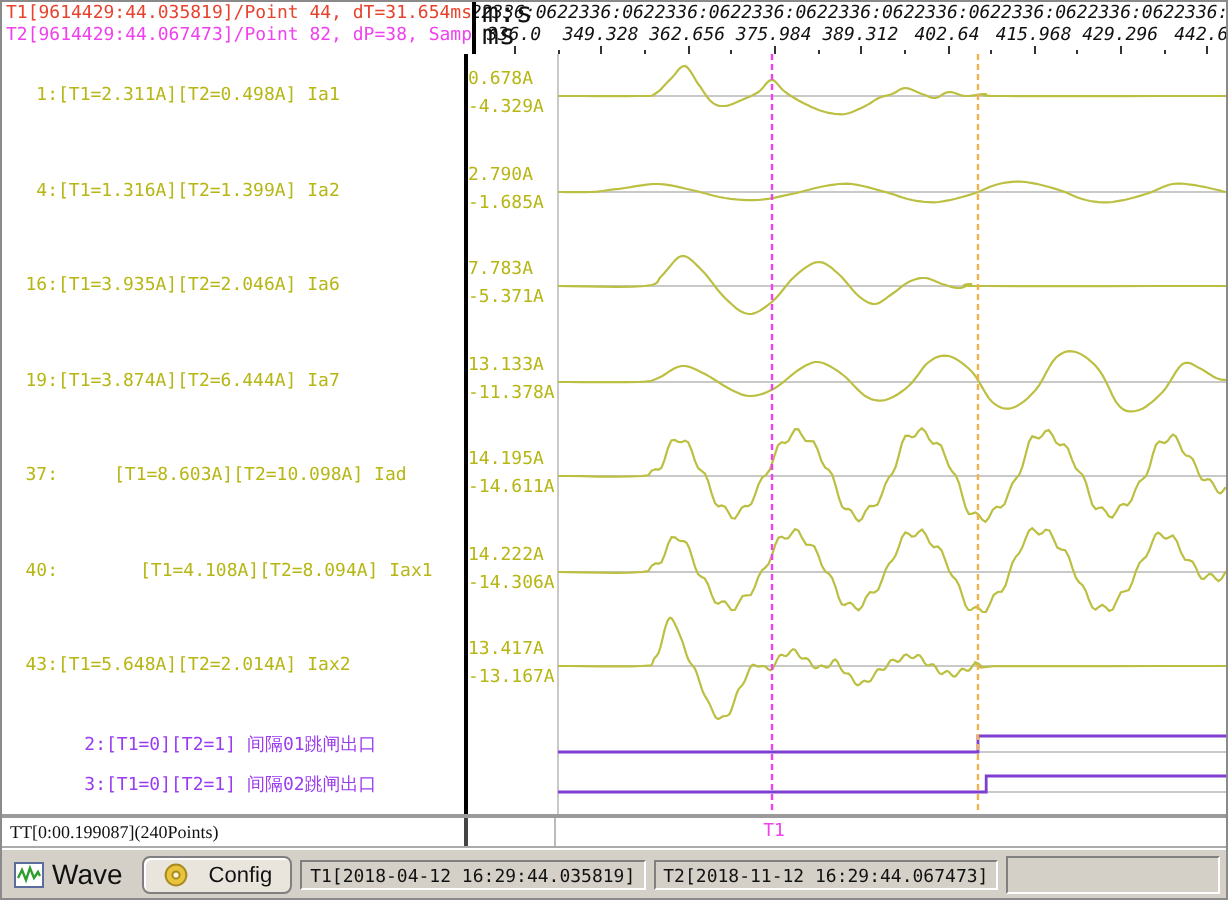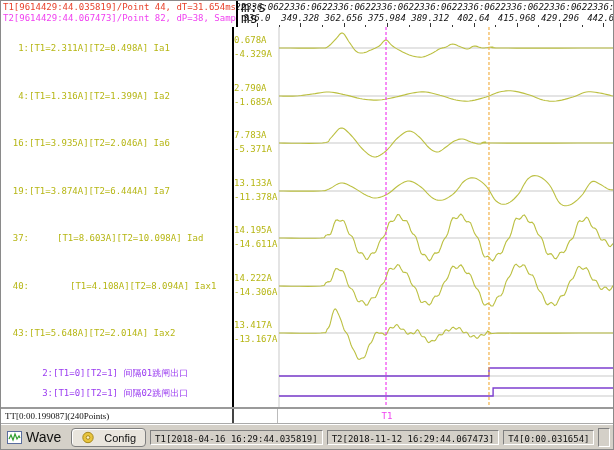--- a/index.html
+++ b/index.html
@@ -216,18 +216,17 @@
     </div>
     <div class="btn">
       <span>
         <svg width="14" height="13" viewBox="0 0 14 13">
             <circle cx="7" cy="6.5" r="5.2" fill="#e8c43c" stroke="#a88a1e"></circle>
             <circle cx="7" cy="6.5" r="1.8" fill="#fdf3cf" stroke="#a88a1e"></circle>
           </svg>
       </span>
       <span>Config</span>
     </div>
-    <div class="sfield">T1[2018-04-16 16:29:44.035819]</div>
+    <div class="sfield">T1[2018-04-12 16:29:44.035819]</div>
     <div class="sfield">T2[2018-11-12 16:29:44.067473]</div>
-    <div class="sfield">T4[0:00.031654]</div>
     <div class="sfill"></div>
   </div>
 </div>
 
 </body></html>

